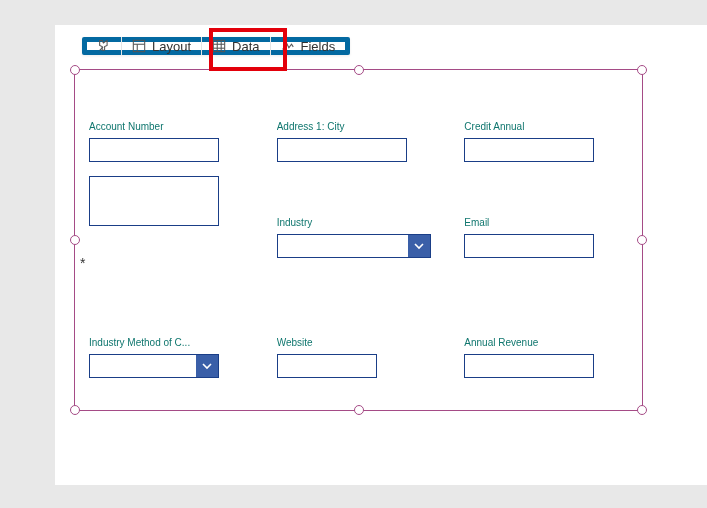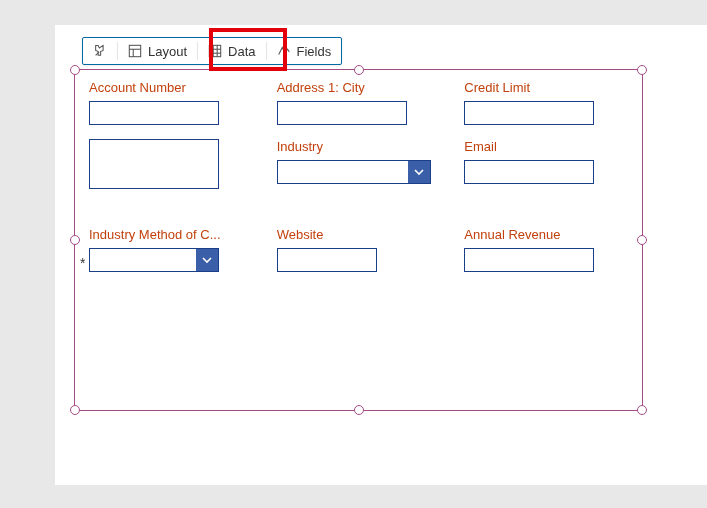--- a/index.html
+++ b/index.html
@@ -15,23 +15,23 @@
       left: 55px;
       top: 25px;
       width: 652px;
       height: 460px;
       background: #fff;
     }
     .toolbar {
       position: absolute;
       left: 82px;
       top: 37px;
-      height: 28px;
-      background: #fff;
-      border: 1px solid #0369a1;
+      height: 18px;
+      background: #fff;
+      border: 5px solid #0369a1;
       border-radius: 2px;
       display: flex;
       align-items: center;
       z-index: 10;
       box-shadow: 0 1px 3px rgba(0,0,0,0.08);
     }
     .toolbar-item {
       display: flex;
       align-items: center;
       gap: 6px;
@@ -87,27 +87,28 @@
       display: grid;
       grid-template-columns: repeat(3, 1fr);
       grid-auto-rows: min-content;
       column-gap: 24px;
       row-gap: 14px;
     }
     .field {
       font-size: 13px;
     }
     .field-label {
-      color: #c2410c;
-      font-size: 13px;
+      color: #0f766e;
+      font-size: 10px;
       margin-bottom: 6px;
       display: block;
       white-space: nowrap;
       overflow: hidden;
       text-overflow: ellipsis;
+      margin-top: 41px;
     }
     .field-input {
       border: 1px solid #1a3e87;
       background: #fff;
       height: 24px;
       width: 130px;
       display: block;
     }
     .field-textarea {
       border: 1px solid #1a3e87;
@@ -212,21 +213,21 @@
 
     <div class="field">
       <span class="field-label">Account Number</span>
       <span class="field-input"></span>
     </div>
     <div class="field">
       <span class="field-label">Address 1: City</span>
       <span class="field-input"></span>
     </div>
     <div class="field">
-      <span class="field-label">Credit Limit</span>
+      <span class="field-label">Credit Annual</span>
       <span class="field-input"></span>
     </div>
 
     <div class="field">
       <span class="field-textarea"></span>
     </div>
     <div class="field">
       <span class="field-label">Industry</span>
       <span class="field-select">
         <span class="arrow">

